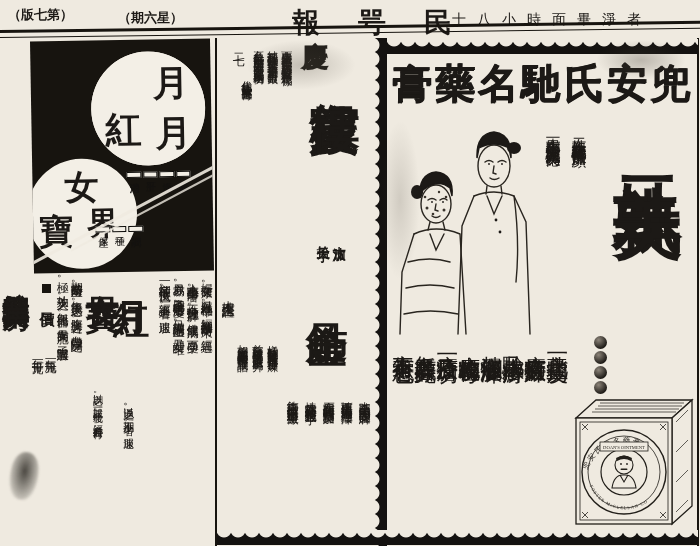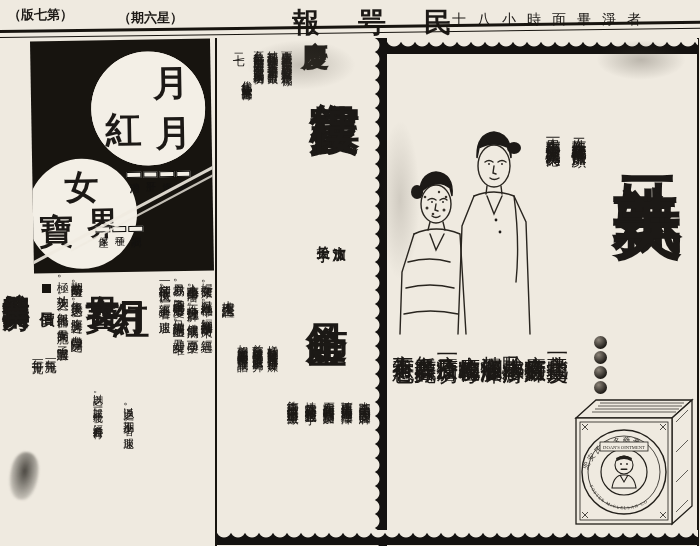--- a/index.html
+++ b/index.html
@@ -120,20 +120,22 @@
     <div class="vcol" style="left:88px;top:354px;height:152px;font-size:12px;">煉赤錠葉金精造時式金銀手</div>
     <div class="vcol" style="left:70px;top:354px;height:152px;font-size:12px;">飾奇巧嵌鑲中西器皿寶星徽</div>
 
     <div class="vcol" style="left:50px;top:298px;height:208px;font-size:11px;">樣按時翻新辦收各路荒金鑛金沙金提煉</div>
     <div class="vcol" style="left:35px;top:298px;height:208px;font-size:11px;">首飾如至敝樓兌洋者金飾以十兩起碼升</div>
     <div class="vcol" style="left:20px;top:298px;height:208px;font-size:11px;">如蒙光顧請認明五星商標應不致誤電話</div>
   </div>
 
   <div class="abs" style="left:390px;top:38px;width:308px;height:508px;">
 
+    <div class="abs bold" style="left:2px;top:18px;width:300px;font-size:40px;letter-spacing:3px;white-space:nowrap;
+                text-shadow:1px 0 0 #1c1916, 0 1px 0 #1c1916;">膏藥名馳氏安兜</div>
 
     <svg class="abs" style="left:0;top:84px;" width="152" height="214" viewBox="0 0 152 214">
       <g stroke="#29251f" stroke-width="1.4" fill="none" stroke-linecap="round">
 
         <ellipse cx="104" cy="44" rx="16" ry="21" fill="#efeae0"></ellipse>
         <path d="M87,36 Q86,12 104,10 Q122,12 121,36 L119,26 Q104,18 89,26 Z" fill="#1c1916" stroke="#1c1916"></path>
         <ellipse cx="124" cy="26" rx="7" ry="6" fill="#1c1916" stroke="none"></ellipse>
         <path d="M95,40 q4,-3 8,0"></path>
           <path d="M108,40 q4,-3 8,0"></path>
         <circle cx="99" cy="42" r="0.9" fill="#1c1916" stroke="none"></circle>

